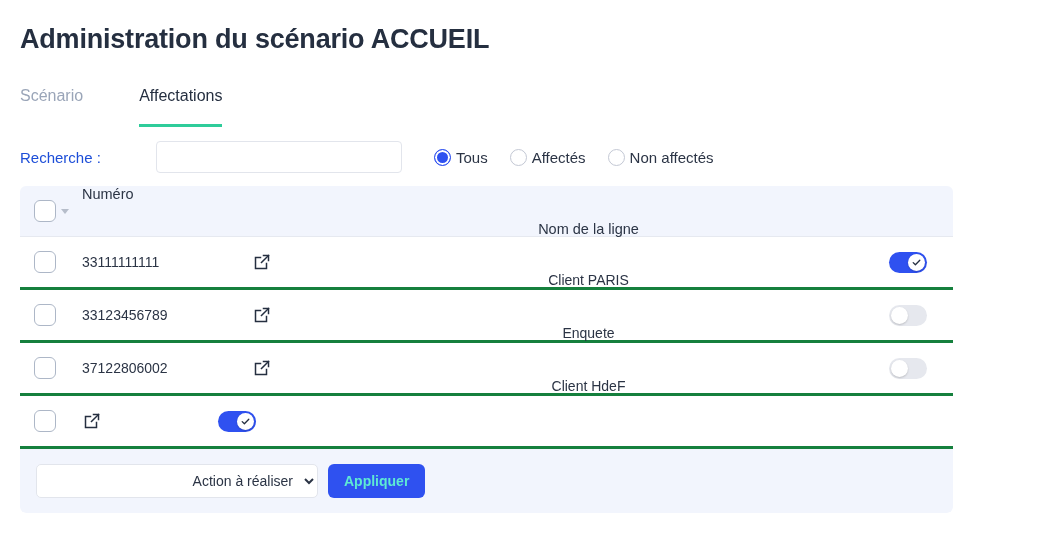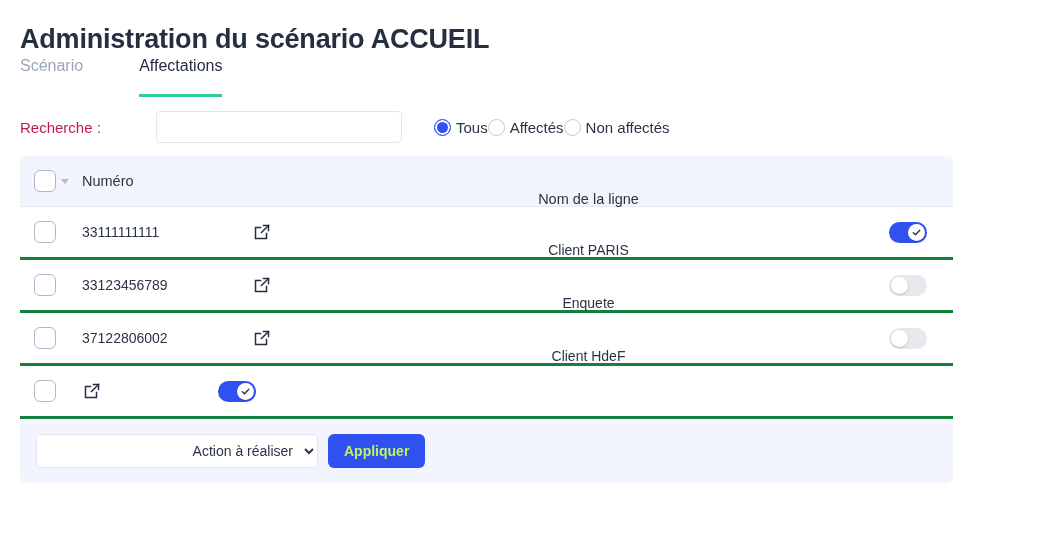--- a/index.html
+++ b/index.html
@@ -27,20 +27,21 @@
     font-size: 27px;
     font-weight: bold;
     letter-spacing: -0.2px;
     color: #252f40;
     line-height: 34px;
   }
 
   
   .tabs {
     position: relative;
+    margin-top: 30px;
     height: 42px;
     display: flex;
     align-items: flex-start;
     gap: 0px;
   }
   .tab {
     font-size: 16px;
     line-height: 20px;
     padding: 0 0 18px 0;
     margin-right: 56px;
@@ -65,39 +66,40 @@
 
   
   .filter-row {
     display: flex;
     align-items: center;
     height: 58px;
     margin-top: 0px;
   }
   .filter-label {
     font-size: 15px;
-    color: #be185d;
+    color: #1d4ed8;
     width: 136px;
   }
   .search-input {
     width: 246px;
     height: 32px;
     box-sizing: border-box;
     border: 1px solid #e2e5ec;
     border-radius: 4px;
     padding: 0 10px;
     font-size: 14px;
     font-family: "Liberation Sans", sans-serif;
     color: #2b3445;
     background: #ffffff;
     outline: none;
   }
   .radios {
     display: flex;
     margin-left: 32px;
+    gap: 22px;
   }
   .radio-item {
     display: flex;
     align-items: center;
     cursor: pointer;
     font-size: 15px;
     color: #2b3445;
   }
   .radio-dot {
     width: 17px;
@@ -125,21 +127,20 @@
   }
 
   
   .table-card {
     border-radius: 6px;
     overflow: hidden;
     background: #ffffff;
   }
   .t-header {
     display: flex;
-    align-items: center;
     height: 50px;
     background: #f2f5fd;
     border-bottom: 1px solid #e6e9f0;
   }
   .t-row {
     display: flex;
     align-items: center;
     height: 50px;
     border-bottom: 3px solid #15803d;
     background: #ffffff;
@@ -263,21 +264,21 @@
     outline: none;
     text-align: right;
   }
   .apply-btn {
     margin-left: 10px;
     height: 34px;
     padding: 0 16px;
     border: none;
     border-radius: 6px;
     background: #2f51f0;
-    color: #bef264;
+    color: #5eead4;
     font-size: 14px;
     font-weight: bold;
     font-family: "Liberation Sans", sans-serif;
     cursor: pointer;
   }
 </style>
 </head>
 <body>
 
 <div class="page">

